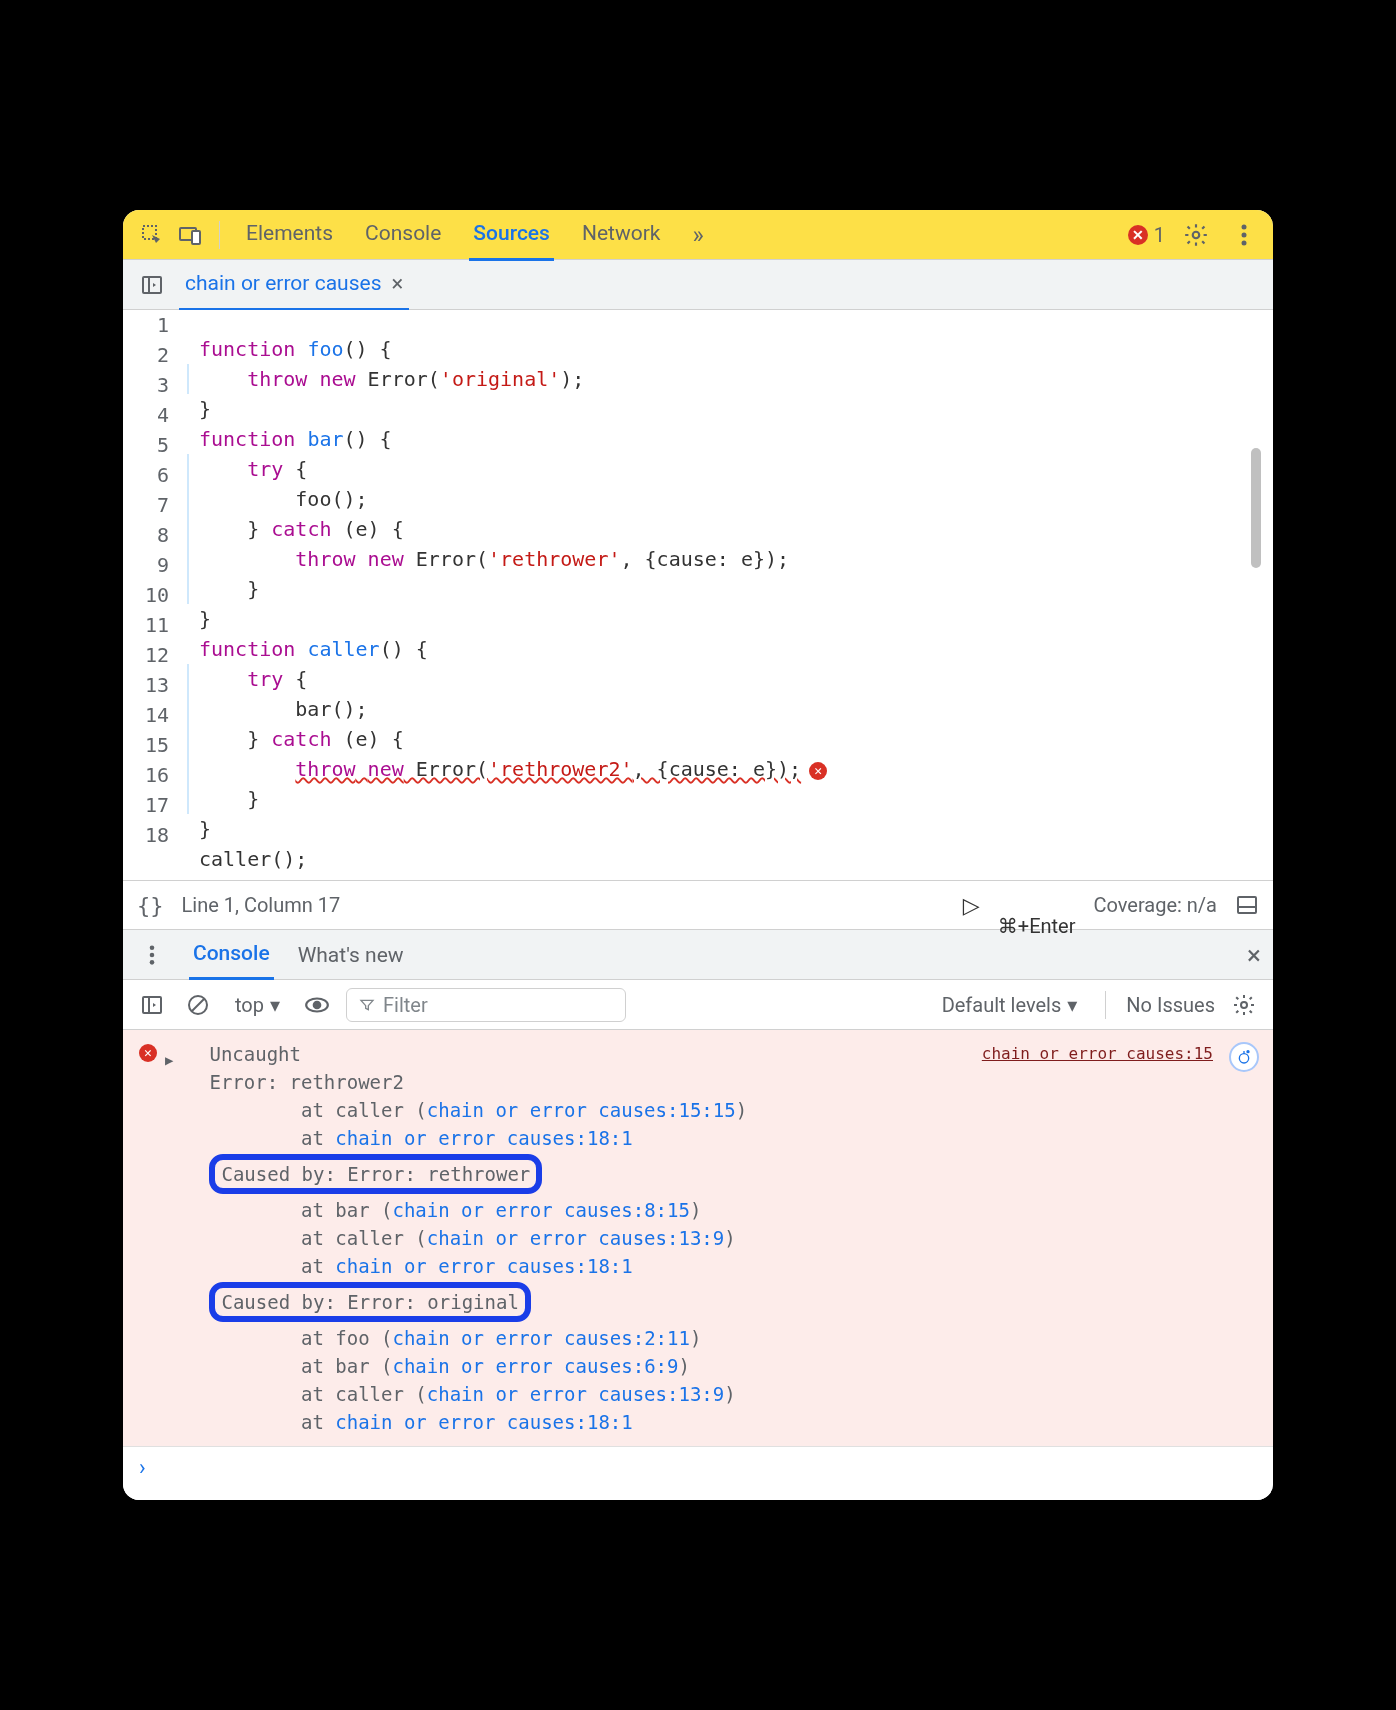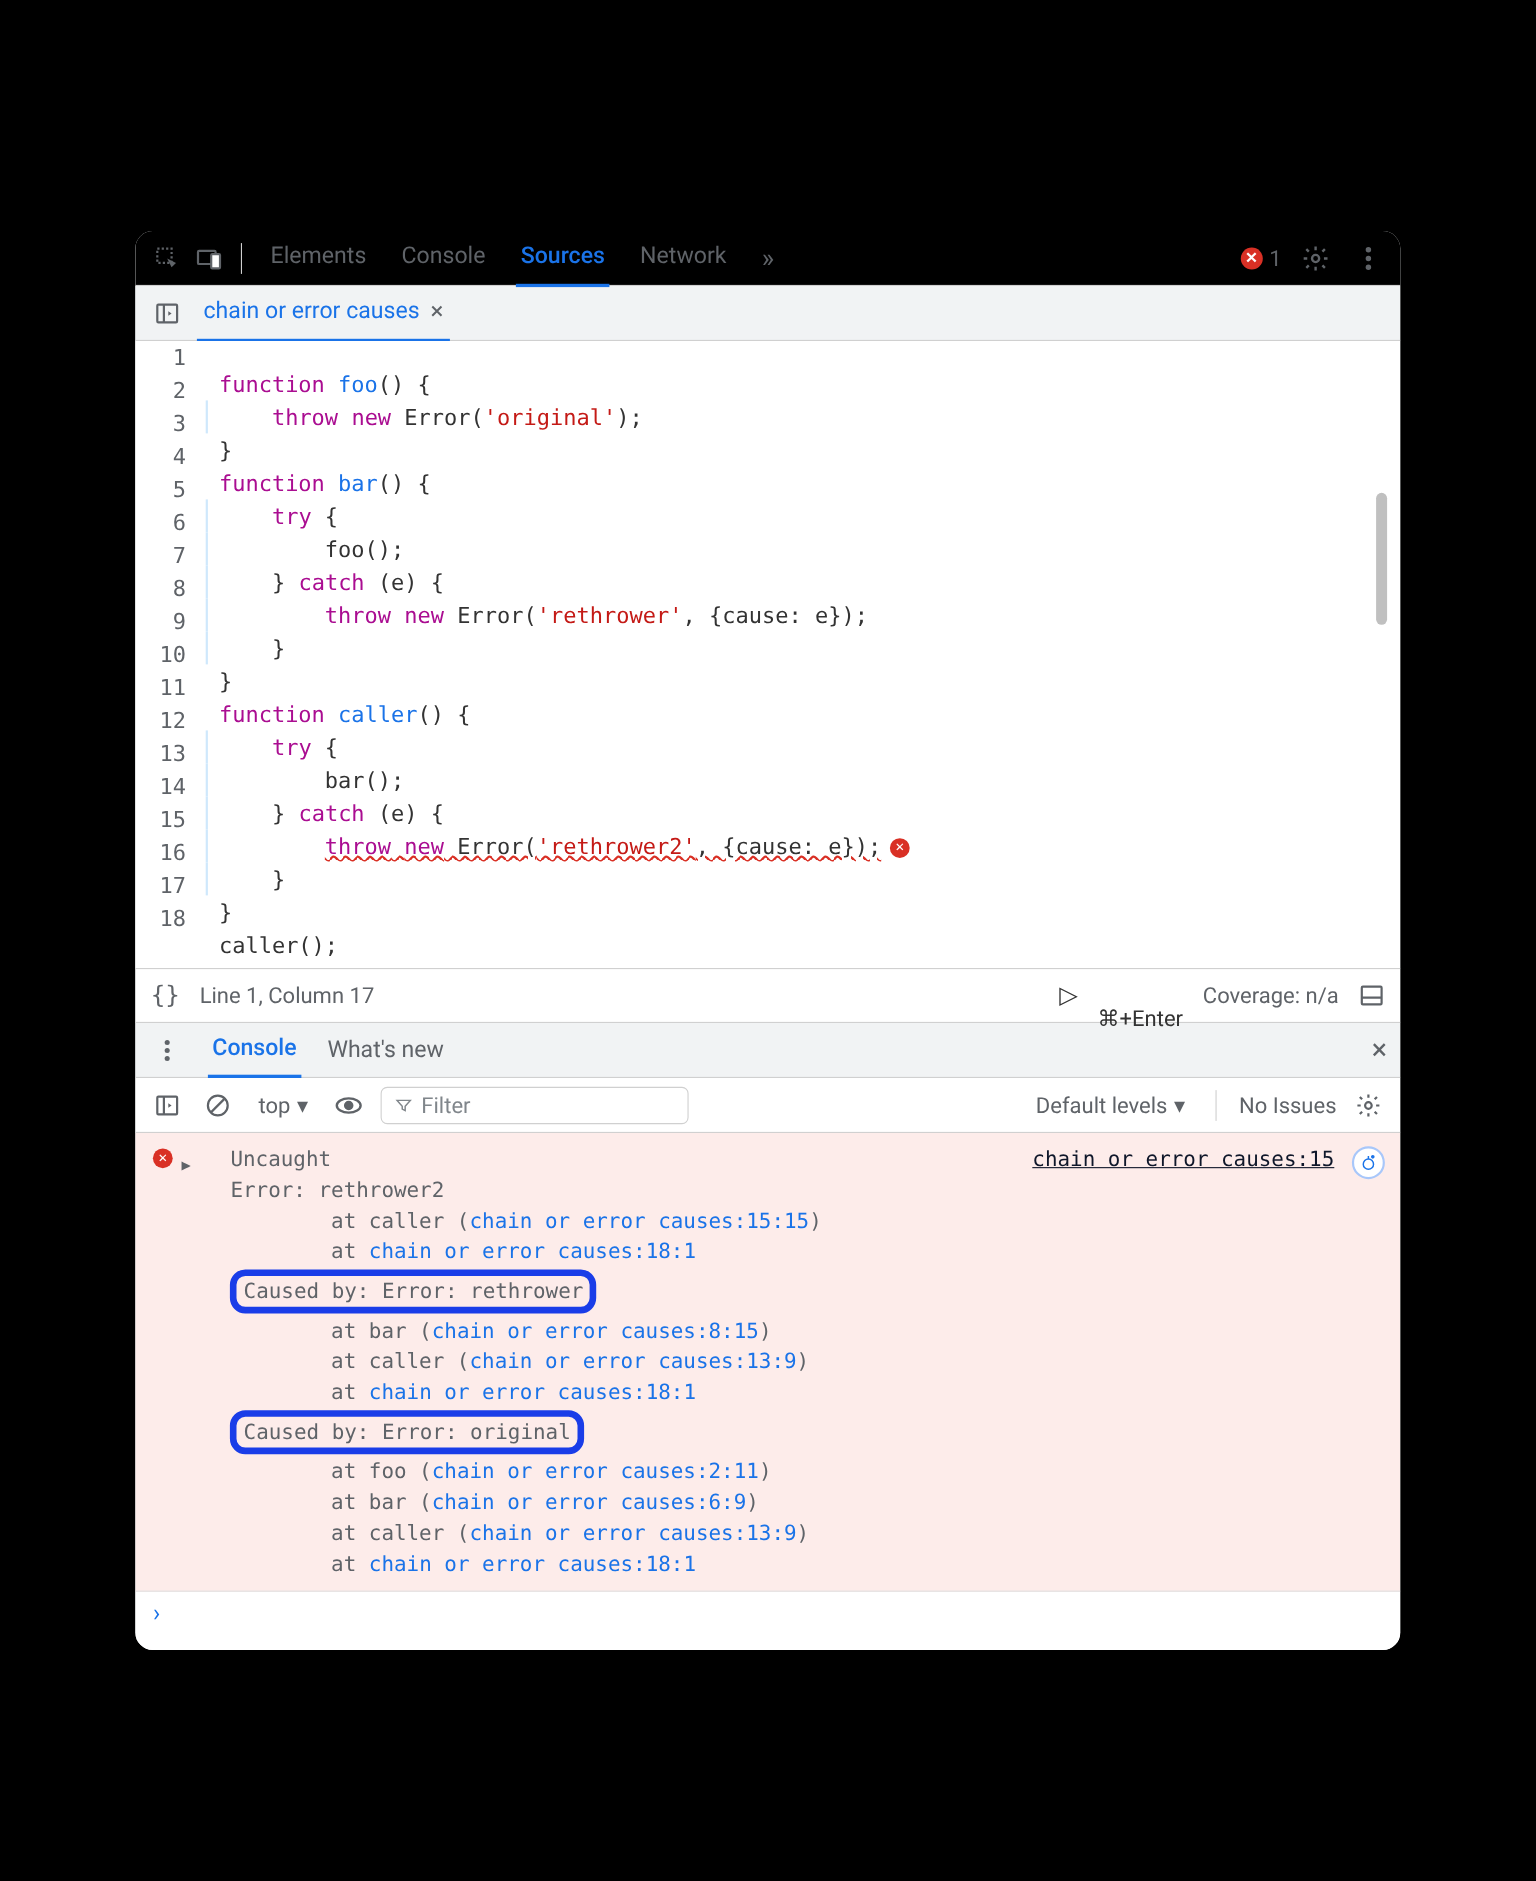--- a/index.html
+++ b/index.html
@@ -44,21 +44,21 @@
     .tl-green { background: #28c840; }
     .win-title {
       flex: 1;
       text-align: center;
       font-size: 22px;
       font-weight: 600;
       color: #333;
     }
     .toolbar {
       height: 50px;
-      background: #000000;
+      background: #fde047;
       display: flex;
       align-items: center;
       padding: 0 12px;
       border-bottom: 1px solid #d0d0d0;
       gap: 4px;
       justify-content: center;
     }
     .tool-icon {
       width: 34px;
       height: 34px;
@@ -280,24 +280,24 @@
     .console-body {
       color: #5f6368;
       margin-left: 28px;
     }
     .console-body .line { white-space: pre; }
     .link { color: #1a73e8; }
     .srclink {
       position: absolute;
       right: 60px;
       top: 10px;
-      color: #0f172a;
+      color: #7f1d1d;
       text-decoration: underline;
       font-family: "Menlo", monospace;
-      font-size: 19px;
+      font-size: 16px;
     }
     .ai-bubble {
       position: absolute;
       right: 14px;
       top: 12px;
       width: 30px; height: 30px;
       border: 2px solid #a8c7fa;
       border-radius: 50%;
       background: #fff;
       display:flex;align-items:center;justify-content:center;

